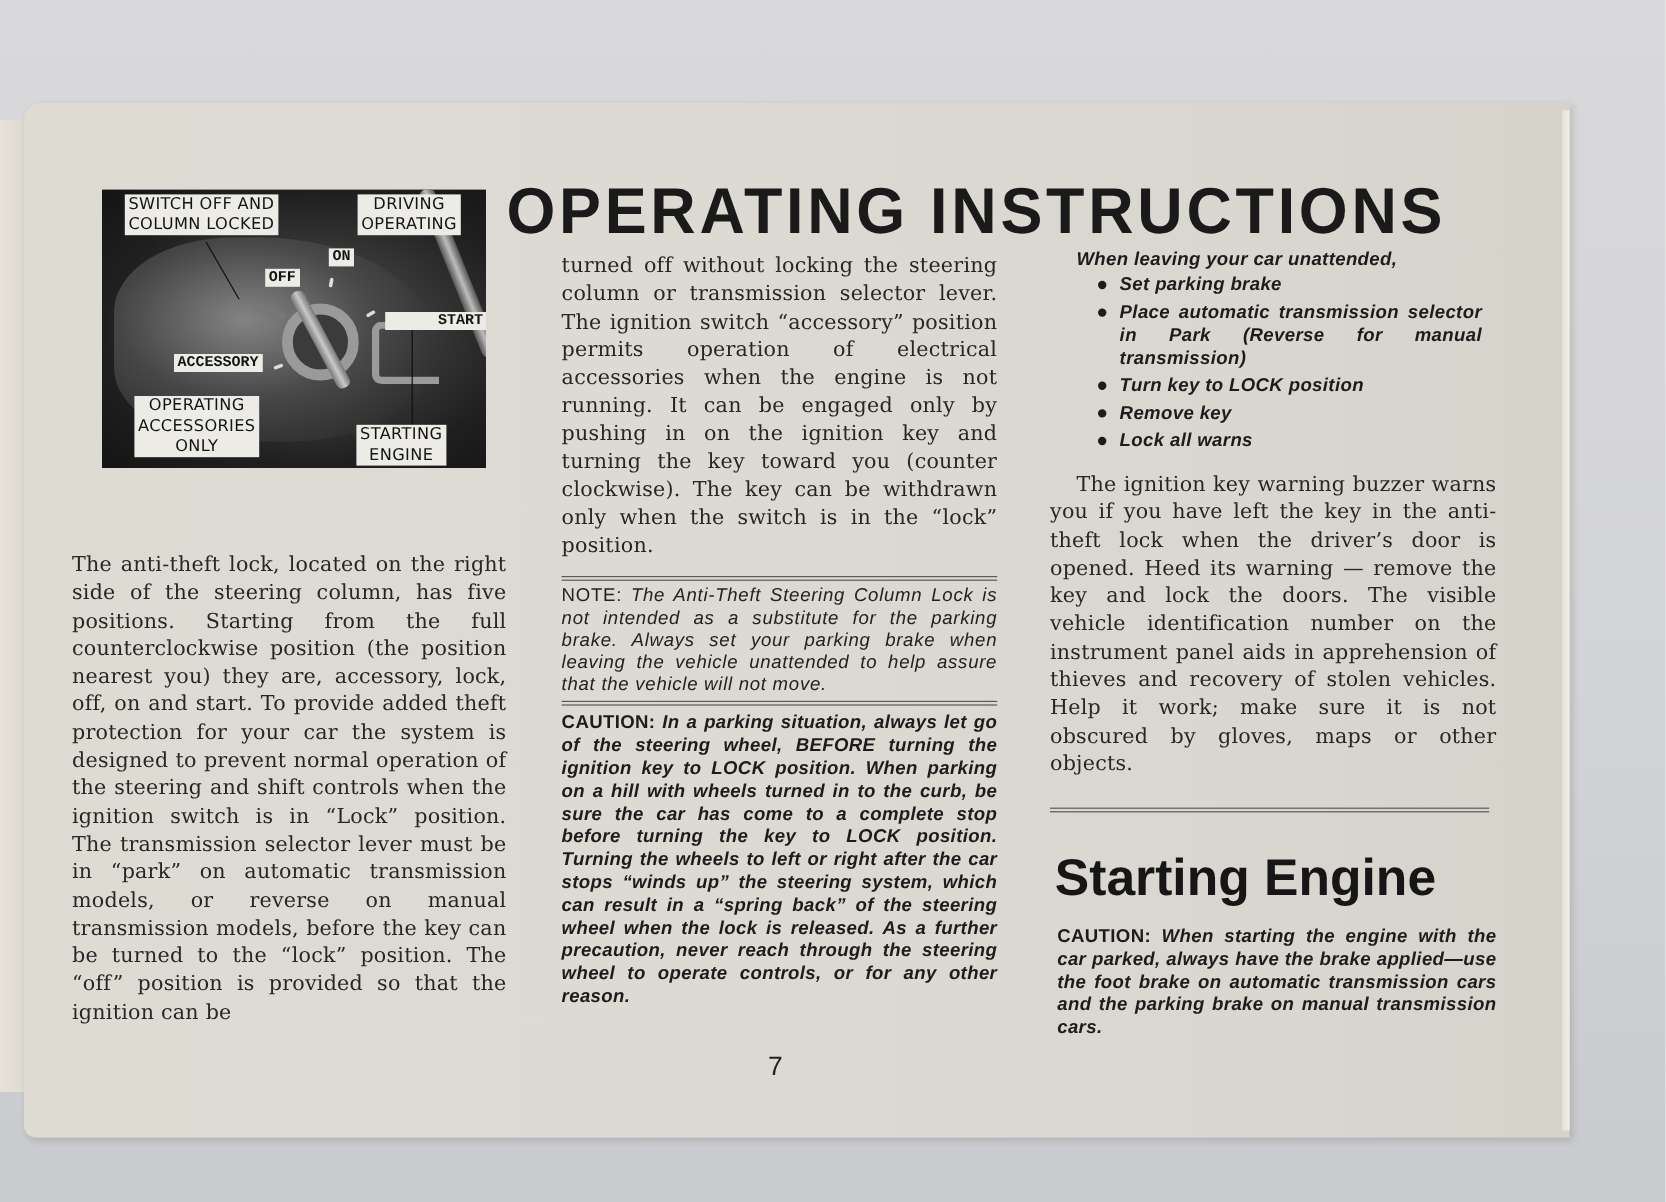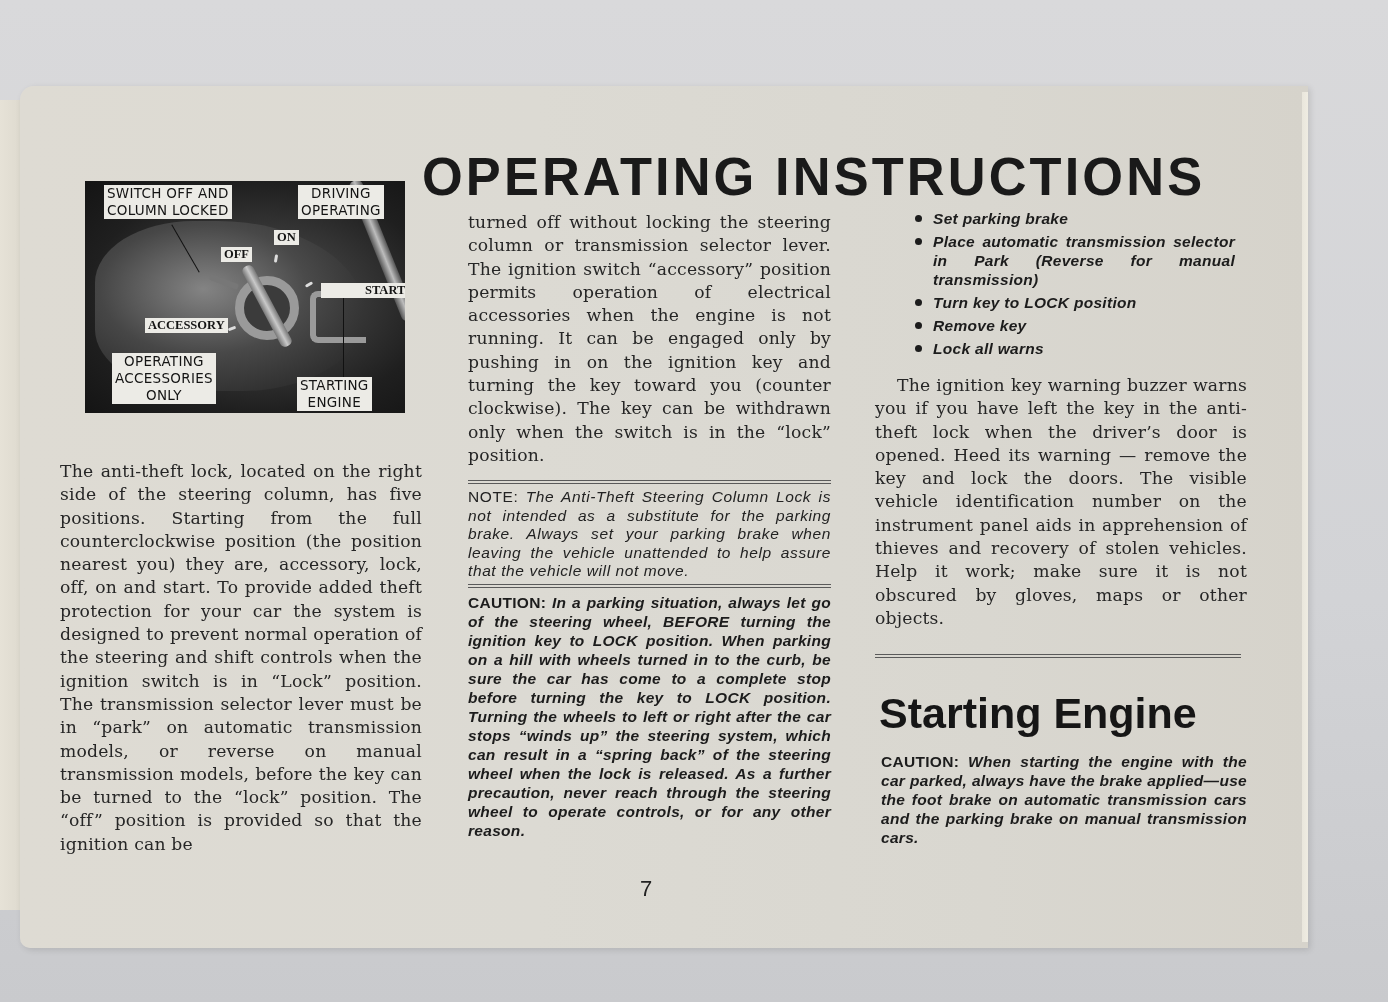--- a/index.html
+++ b/index.html
@@ -46,21 +46,20 @@
     
     .photo {
       position: absolute;
       left: 65px;
       top: 72px;
       width: 320px;
       height: 232px;
       background:
         radial-gradient(ellipse at 55% 50%, #6b6b6b 0%, #3a3a3a 35%, #1f1f1f 70%, #141414 100%);
       overflow: hidden;
-      margin-top: 23px;
     }
     .photo .column-body {
       position: absolute;
       left: 10px;
       top: 40px;
       width: 270px;
       height: 170px;
       border-radius: 40% 60% 50% 40%;
       background: radial-gradient(ellipse at 40% 40%, #8a8a8a 0%, #4a4a4a 45%, #262626 90%);
       opacity: 0.9;
@@ -125,21 +124,21 @@
       color: #141414;
       font-family: "DejaVu Sans", sans-serif;
       font-size: 13.5px;
       line-height: 17px;
       text-align: center;
       padding: 0 3px;
       letter-spacing: 0.3px;
       white-space: pre;
     }
     .photo-label.bold {
-      font-family: Liberation Serif, serif;
+      font-family: Liberation Mono, monospace;
       font-weight: bold;
       font-size: 12.5px;
       line-height: 15px;
       letter-spacing: 0;
     }
 
     
     .title {
       position: absolute;
       left: 402px;
@@ -338,20 +337,21 @@
       <div class="rule-double"></div>
     </div>
 
     <div class="caution-block sans-bold-italic">
       <span class="label-upright">CAUTION:</span>
       <span>In a parking situation, always let go of the steering wheel, BEFORE turning the ignition key to LOCK position. When parking on a hill with wheels turned in to the curb, be sure the car has come to a complete stop before turning the key to LOCK position. Turning the wheels to left or right after the car stops “winds up” the steering system, which can result in a “spring back” of the steering wheel when the lock is released. As a further precaution, never reach through the steer­ing wheel to operate controls, or for any other reason.</span>
     </div>
   </div>
 
   <div class="col3">
+    <div class="sans-bold-italic unattended-head">When leaving your car unattended,</div>
     <ul class="bullets sans-bold-italic">
       <li><span class="bullet-dot"></span><span>Set parking brake</span></li>
       <li><span class="bullet-dot"></span><span>Place automatic transmission se­lector in Park (Reverse for manual transmission)</span></li>
       <li><span class="bullet-dot"></span><span>Turn key to LOCK position</span></li>
       <li><span class="bullet-dot"></span><span>Remove key</span></li>
       <li><span class="bullet-dot"></span><span>Lock all warns</span></li>
     </ul>
 
     <div class="body-text buzzer-text">The ignition key warning buzzer warns you if you have left the key in the anti-theft lock when the driver’s door is opened. Heed its warning — remove the key and lock the doors. The visible vehicle identification num­ber on the instrument panel aids in apprehension of thieves and recovery of stolen vehicles. Help it work; make sure it is not obscured by gloves, maps or other objects.</div>
 

